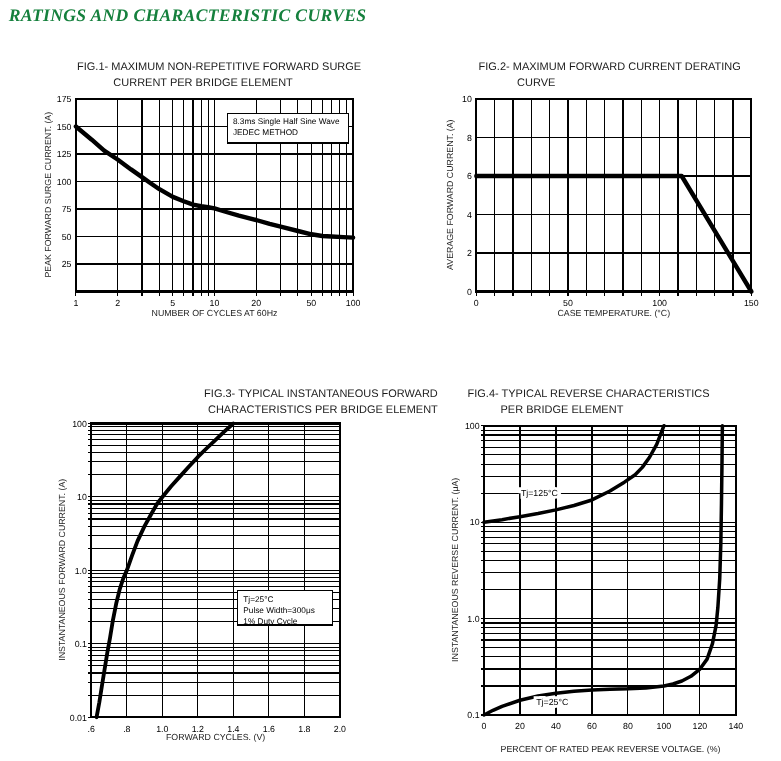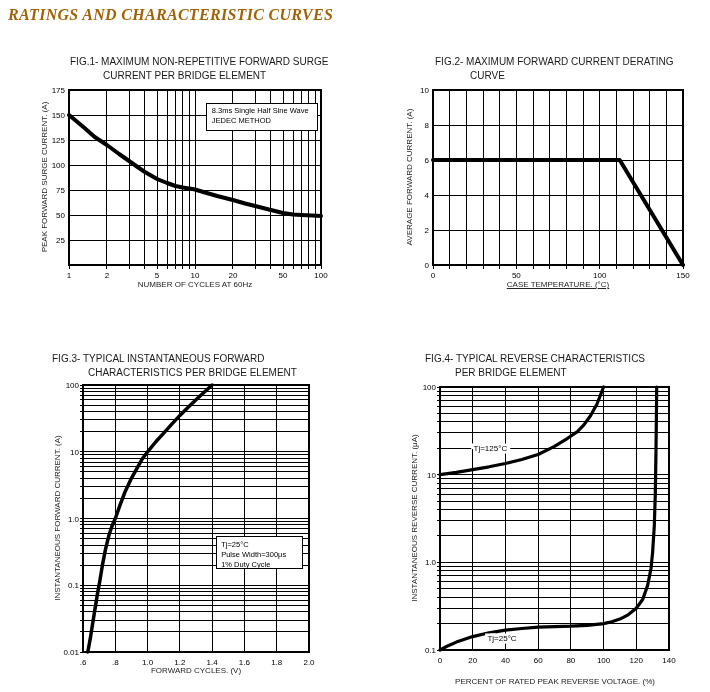--- a/index.html
+++ b/index.html
@@ -1,20 +1,20 @@
 <!DOCTYPE html>
 <html><head>
 <meta charset="utf-8">
 <style>
   html,body{margin:0;padding:0;}
   body{width:710px;height:692px;background:#ffffff;position:relative;
        font-family:"Liberation Sans",sans-serif;color:#000;overflow:hidden;}
   .abs{position:absolute;}
   .main-title{font-family:"Liberation Serif",serif;font-weight:bold;font-style:italic;
-              font-size:16px;letter-spacing:0.3px;color:#a16207;}
+              font-size:16px;letter-spacing:0.3px;color:#15803d;}
   .fig-title{font-size:10px;line-height:14px;color:#1a1a1a;white-space:pre-line;}
   .y-axis-label{font-size:8px;color:#222;white-space:nowrap;
                 transform:translate(-50%,-50%) rotate(-90deg);}
   .x-axis-label{font-size:8px;color:#222;white-space:nowrap;transform:translateX(-50%);}
 </style>
 </head>
 <body>
 
 <div class="abs main-title" style="left:8px;top:6px;">RATINGS AND CHARACTERISTIC CURVES</div>
 
@@ -141,25 +141,25 @@
           <text x="202.66666666666666" y="198" text-anchor="middle">100</text>
           <text x="286" y="198" text-anchor="middle">150</text>
           <text x="32" y="188" text-anchor="end">0</text>
           <text x="32" y="153" text-anchor="end">2</text>
           <text x="32" y="118" text-anchor="end">4</text>
           <text x="32" y="83" text-anchor="end">6</text>
           <text x="32" y="48" text-anchor="end">8</text>
           <text x="32" y="13" text-anchor="end">10</text>
         </g>
       </svg></div>
-  <div class="abs x-axis-label" style="left:558px;top:280px;text-decoration:underline;">CASE TEMPERATURE. (°C)</div>
+  <div class="abs x-axis-label" style="left:558px;top:280px;">CASE TEMPERATURE. (°C)</div>
 </section>
 
 <section>
-  <div class="abs fig-title" style="left:52px;top:352px;width:310px;padding-left:36px;text-indent:-36px;">FIG.3- TYPICAL INSTANTANEOUS FORWARD
+  <div class="abs fig-title" style="left:52px;top:352px;width:310px;padding-left:36px;text-indent:-36px;text-align:right;">FIG.3- TYPICAL INSTANTANEOUS FORWARD
 CHARACTERISTICS PER BRIDGE ELEMENT</div>
   <div class="abs y-axis-label" style="left:57px;top:518px;">INSTANTANEOUS FORWARD CURRENT. (A)</div>
   <div class="abs" style="left: 47px; top: 375px; width: 280px; height: 309px;"><svg width="280" height="309" viewBox="0 0 280 309">
         <g stroke="#000" stroke-width="1" shape-rendering="crispEdges">
           <line x1="68.2857142857143" y1="10" x2="68.2857142857143" y2="277"></line>
           <line x1="100.57142857142858" y1="10" x2="100.57142857142858" y2="277"></line>
           <line x1="132.85714285714286" y1="10" x2="132.85714285714286" y2="277"></line>
           <line x1="165.14285714285714" y1="10" x2="165.14285714285714" y2="277"></line>
           <line x1="197.42857142857144" y1="10" x2="197.42857142857144" y2="277"></line>
           <line x1="229.71428571428575" y1="10" x2="229.71428571428575" y2="277"></line>

